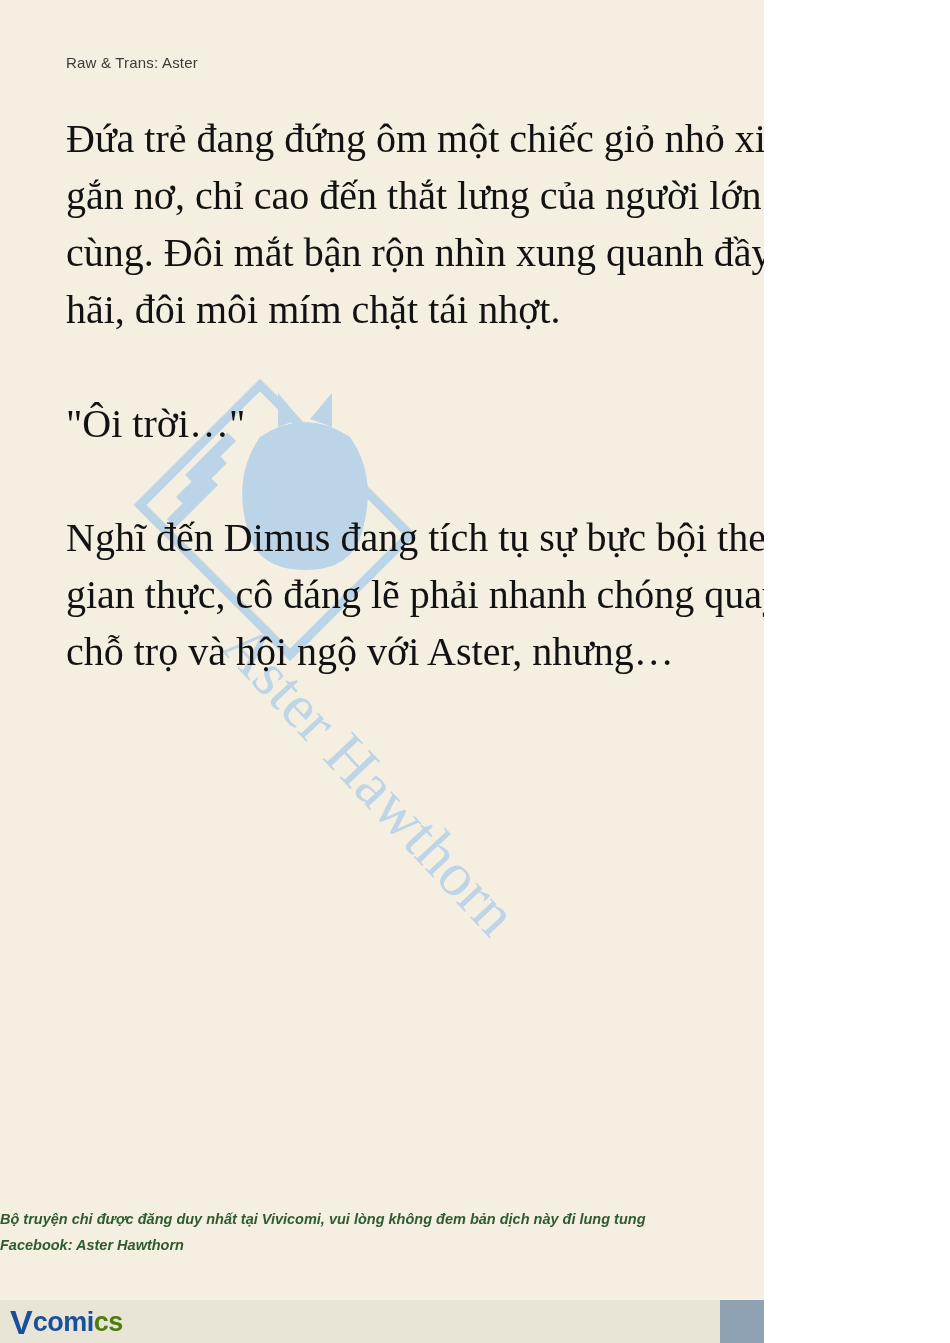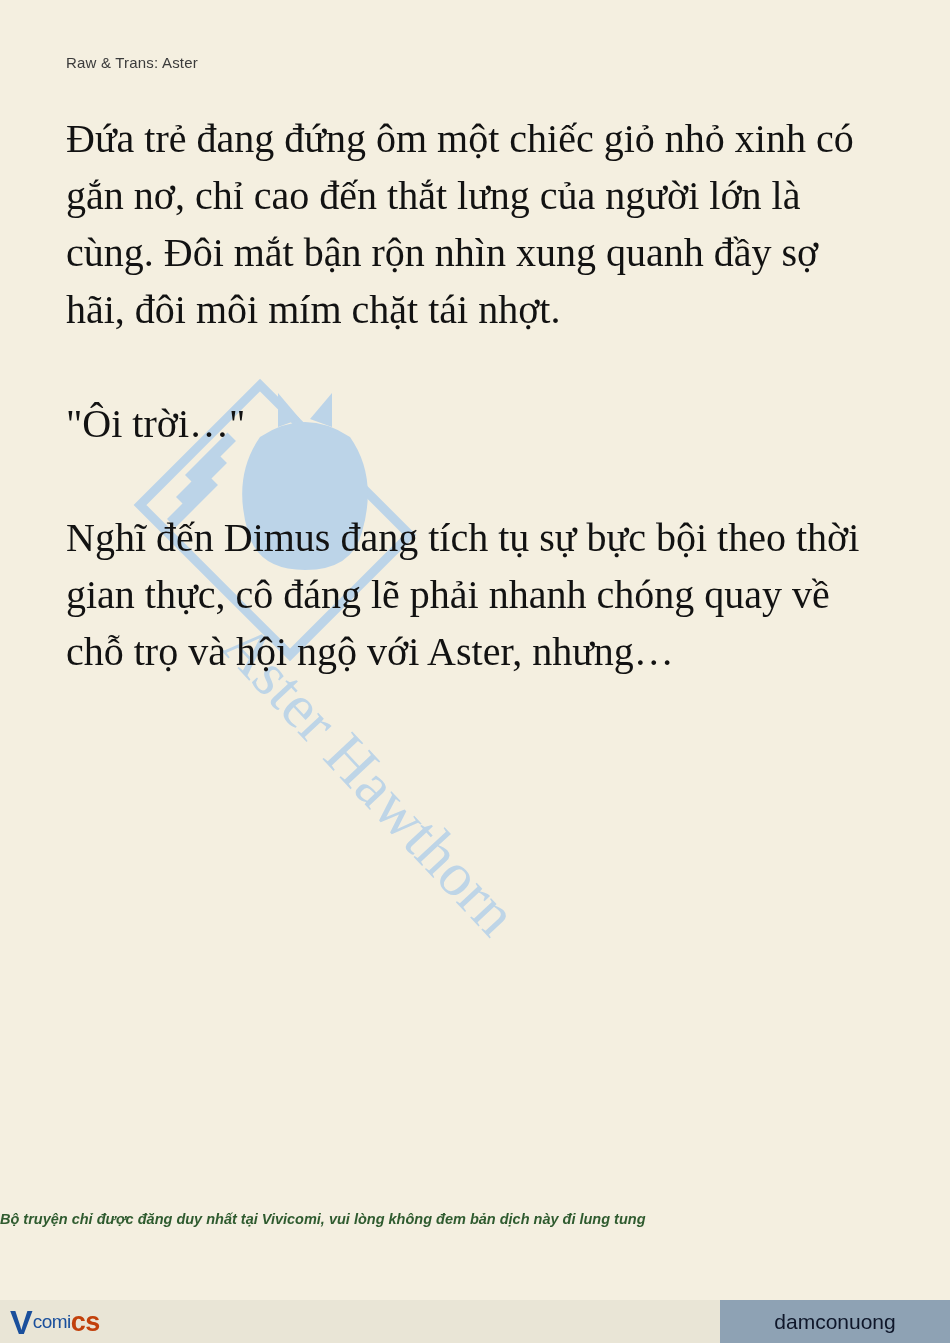--- a/index.html
+++ b/index.html
@@ -8,21 +8,21 @@
     background: #ffffff;
   }
   body {
     width: 950px;
     height: 1343px;
     font-family: "Liberation Serif", serif;
     overflow: hidden;
   }
   #page {
     position: relative;
-    width: 950px;
+    width: 764px;
     height: 1343px;
     background: #f4efe0;
     overflow: hidden;
   }
   
   #credit {
     position: absolute;
     top: 54px;
     left: 66px;
     font-family: "Liberation Sans", sans-serif;
@@ -103,31 +103,31 @@
     align-items: flex-end;
     font-family: "Liberation Sans", sans-serif;
   }
   #brand-logo .v-mark {
     font-size: 34px;
     font-weight: bold;
     color: #1a4f9c;
     line-height: 30px;
   }
   #brand-logo .brand-comi {
-    font-size: 19px;
-    font-weight: normal;
+    font-size: 27px;
+    font-weight: bold;
     color: #1a4f9c;
     line-height: 30px;
     letter-spacing: -0.5px;
     margin-top: 10px;
   }
   #brand-logo .brand-cs {
     font-size: 27px;
     font-weight: bold;
-    color: #c2410c;
+    color: #4d7c0f;
     line-height: 30px;
     letter-spacing: -0.5px;
   }
   #bottom-right-tag {
     position: absolute;
     right: 0;
     bottom: 0;
     width: 230px;
     height: 43px;
     background: #8ea2b4;
@@ -166,20 +166,21 @@
   </div>
 
   <div id="body-text">
     <p>Đứa trẻ đang đứng ôm một chiếc giỏ nhỏ xinh có gắn nơ, chỉ cao đến thắt lưng của người lớn là cùng. Đôi mắt bận rộn nhìn xung quanh đầy sợ hãi, đôi môi mím chặt tái nhợt.</p>
     <p>"Ôi trời…"</p>
     <p>Nghĩ đến Dimus đang tích tụ sự bực bội theo thời gian thực, cô đáng lẽ phải nhanh chóng quay về chỗ trọ và hội ngộ với Aster, nhưng…</p>
   </div>
 
   <div id="footer-notice">
     <div>Bộ truyện chỉ được đăng duy nhất tại Vivicomi, vui lòng không đem bản dịch này đi lung tung</div>
+    <div>Facebook: Aster Hawthorn</div>
   </div>
 
   <div id="bottom-bar">
     <div id="brand-logo">
       <span class="v-mark">V</span>
       <span class="brand-comi">comi</span>
       <span class="brand-cs">cs</span>
     </div>
     <div id="bottom-right-tag">damconuong</div>
   </div>

